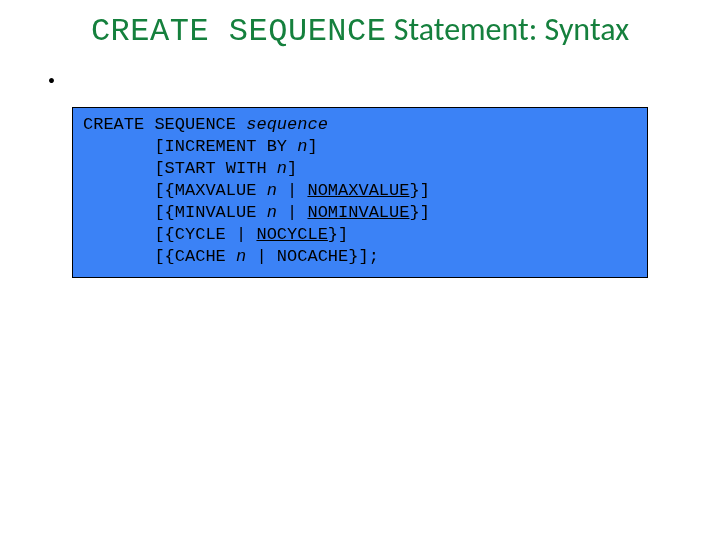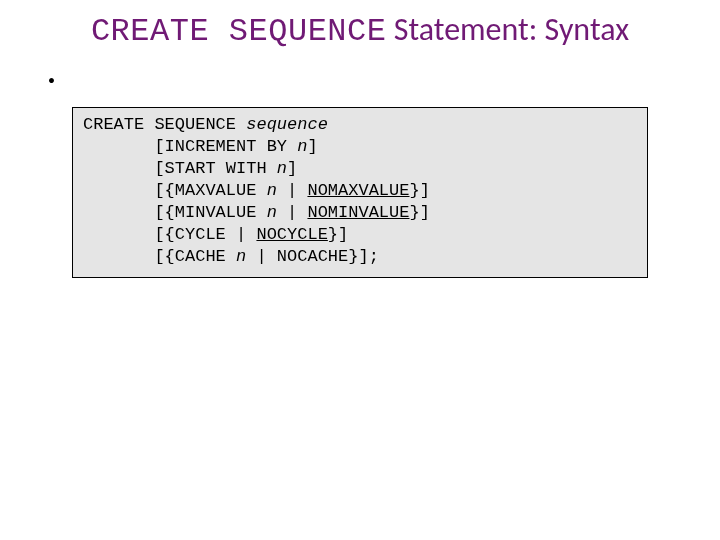--- a/index.html
+++ b/index.html
@@ -14,21 +14,21 @@
   .slide {
     padding: 12px 30px 30px 30px;
     box-sizing: border-box;
   }
   .title {
     text-align: center;
     font-size: 32px;
     line-height: 1.15;
     margin: 0 0 16px 0;
     font-weight: normal;
-    color: #701a75;
+    color: #15803d;
   }
   .title .mono {
     font-family: "Courier New", Courier, monospace;
     letter-spacing: 0.5px;
   }
   .bullet-row {
     display: flex;
     align-items: flex-start;
     margin: 4px 0 18px 18px;
     font-size: 20px;
@@ -36,21 +36,21 @@
     color: #000;
   }
   .bullet-dot {
     font-size: 14px;
     margin-right: 14px;
     margin-top: 6px;
   }
   .codebox {
     margin: 10px 42px 0 42px;
     border: 1px solid #000;
-    background: #e5e5e5;
+    background: #3b82f6;
     padding: 6px 10px 8px 10px;
     font-family: "Courier New", Courier, monospace;
     font-size: 17px;
     line-height: 1.3;
     white-space: pre;
     color: #000;
   }
   .codebox .kw {
     font-style: normal;
   }

